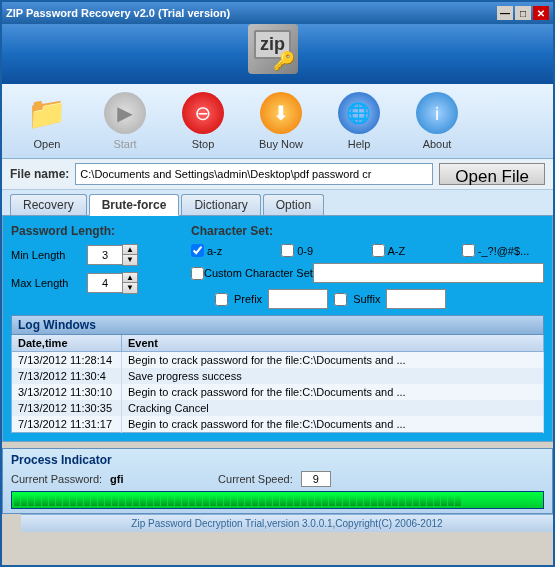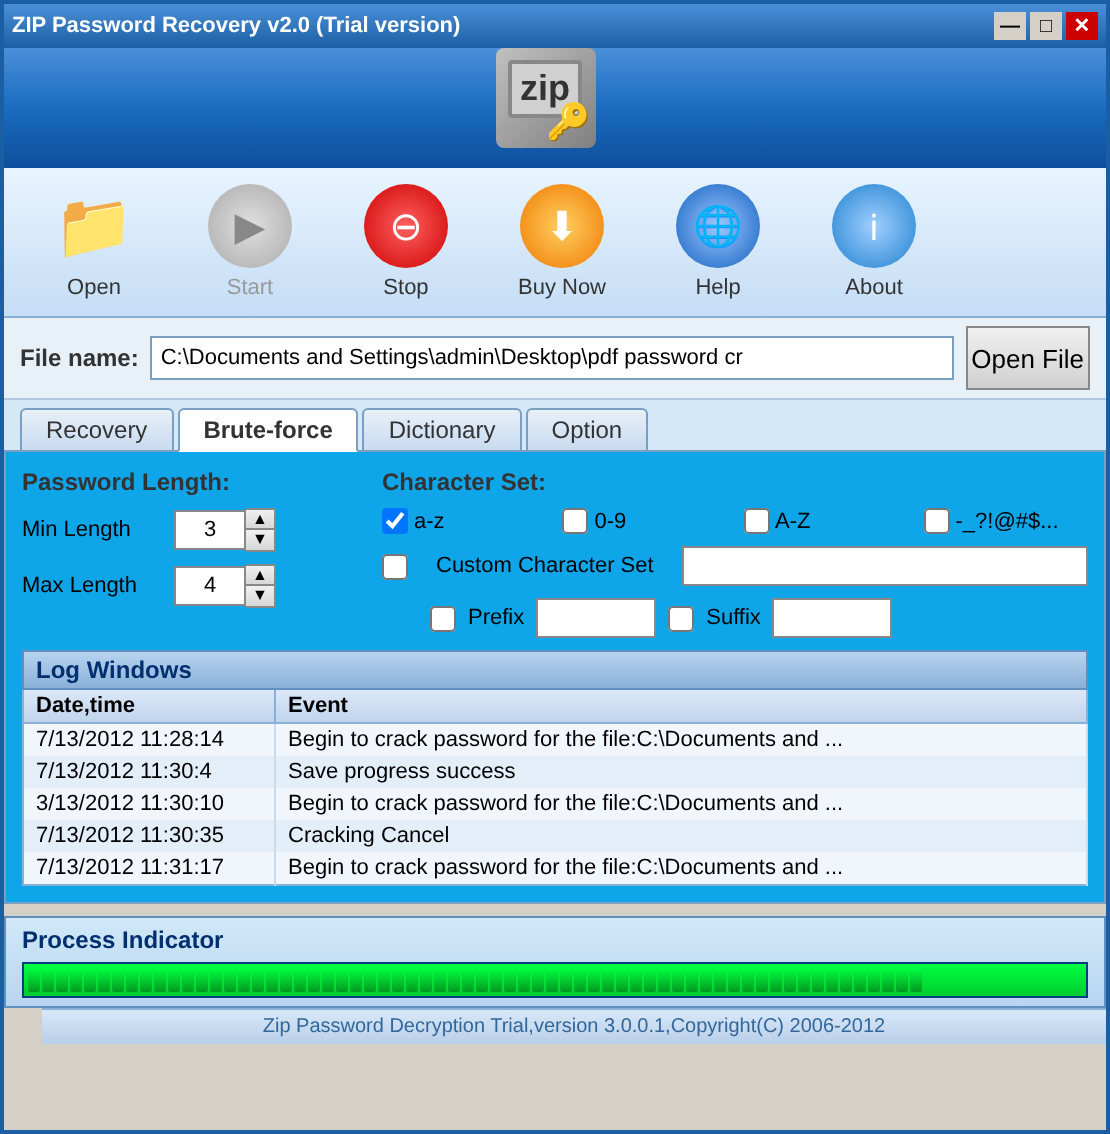--- a/index.html
+++ b/index.html
@@ -107,25 +107,25 @@
       flex: 1;
       height: 22px;
       border: 1px solid #7a9fc0;
       padding: 2px 4px;
       font-size: 11px;
       background: white;
     }
     .open-file-btn {
       background: linear-gradient(to bottom, #f0f0f0, #d0d0d0);
       border: 1px solid #888;
-      padding: 3px 2px;
+      padding: 3px 15px;
       cursor: pointer;
-      font-size: 13px;
+      font-size: 17px;
       white-space: nowrap;
-      height: 32px;
+      height: 22px;
     }
 
     
     .tabs-bar {
       background: #d4e8f8;
       padding: 4px 8px 0 8px;
       display: flex;
       gap: 2px;
       border-bottom: 1px solid #7a9fc0;
     }
@@ -207,21 +207,21 @@
       grid-template-columns: repeat(4, 1fr);
       gap: 4px 8px;
       margin-bottom: 6px;
     }
     .charset-item {
       display: flex; align-items: center; gap: 3px;
       font-size: 11px;
     }
     .charset-item input[type=checkbox] { width: 13px; height: 13px; }
     .custom-row {
-      display: flex; align-items: center; gap: 14px;
+      display: flex; align-items: center; gap: 0;
       margin-bottom: 6px;
     }
     .custom-row label { font-size: 11px; }
     .custom-row input[type=text] {
       flex: 1; height: 20px; border: 1px solid #888; font-size: 11px; padding: 2px;
     }
     .prefix-suffix-row {
       display: flex; align-items: center; gap: 6px; margin-left: 24px;
     }
     .prefix-suffix-row label { font-size: 11px; }
@@ -256,21 +256,21 @@
       text-align: left;
       font-weight: bold;
     }
     .log-table tbody tr:nth-child(odd) { background: #f0f6fc; }
     .log-table tbody tr:nth-child(even) { background: #e4eef8; }
     .log-table tbody td {
       padding: 2px 6px;
       border-right: 1px solid #c8daf0;
       white-space: nowrap;
     }
-    .col-datetime { width: 126px; }
+    .col-datetime { width: 110px; }
     .col-event { }
 
     
     .process-section {
       background: linear-gradient(to bottom, #d0e8f8, #b8d4f0);
       border: 1px solid #6090c0;
       padding: 4px 8px;
       margin-top: 6px;
     }
     .process-title {
@@ -485,20 +485,26 @@
               <td>7/13/2012 11:31:17</td>
               <td>Begin to crack password for the file:C:\Documents and ...</td>
             </tr>
           </tbody>
       </table>
     </div>
   </div>
 
   <div class="process-section">
     <div class="process-title">Process Indicator</div>
+    <div class="process-row">
+      <span class="process-label">Current Password:</span>
+      <span class="process-value">gfi</span>
+      <span class="process-label" style="margin-left:60px;">Current Speed:</span>
+      <div class="speed-box">9</div>
+    </div>
     <div class="progress-bar-container">
       <div class="progress-bar" id="progress-bar">
           <div class="progress-seg"></div>
           <div class="progress-seg"></div>
           <div class="progress-seg"></div>
           <div class="progress-seg"></div>
           <div class="progress-seg"></div>
           <div class="progress-seg"></div>
           <div class="progress-seg"></div>
           <div class="progress-seg"></div>

